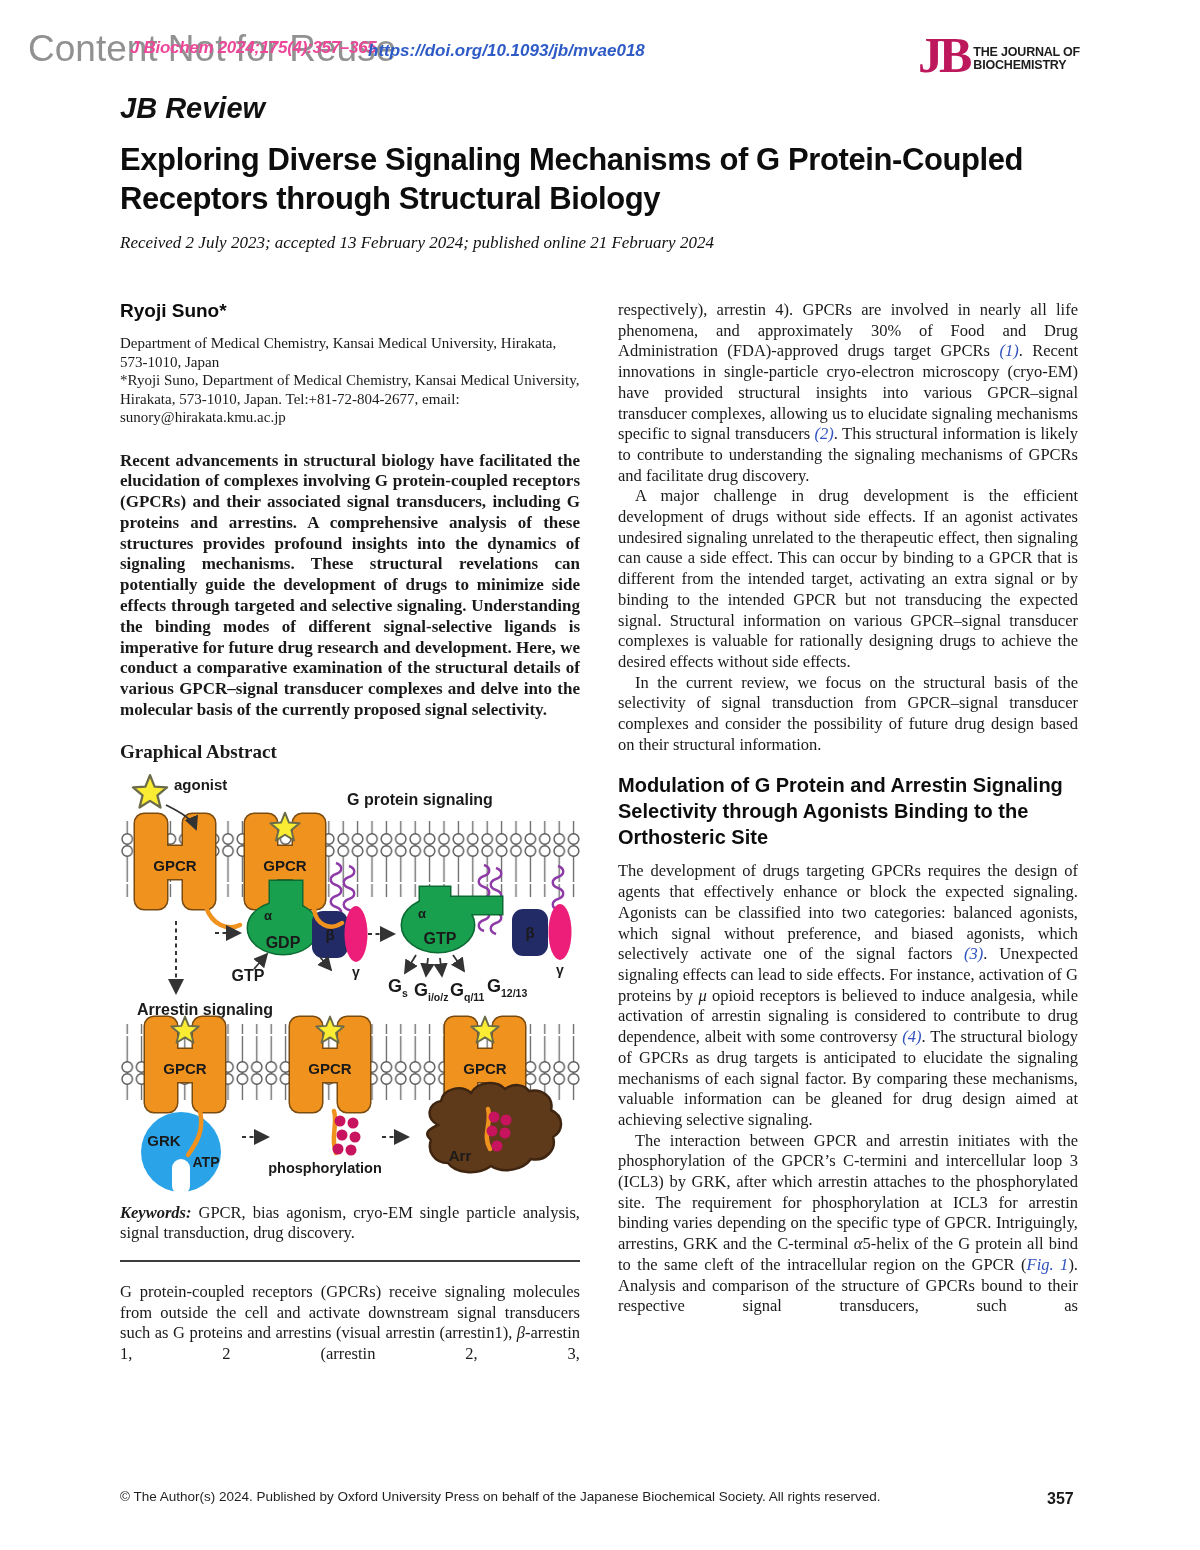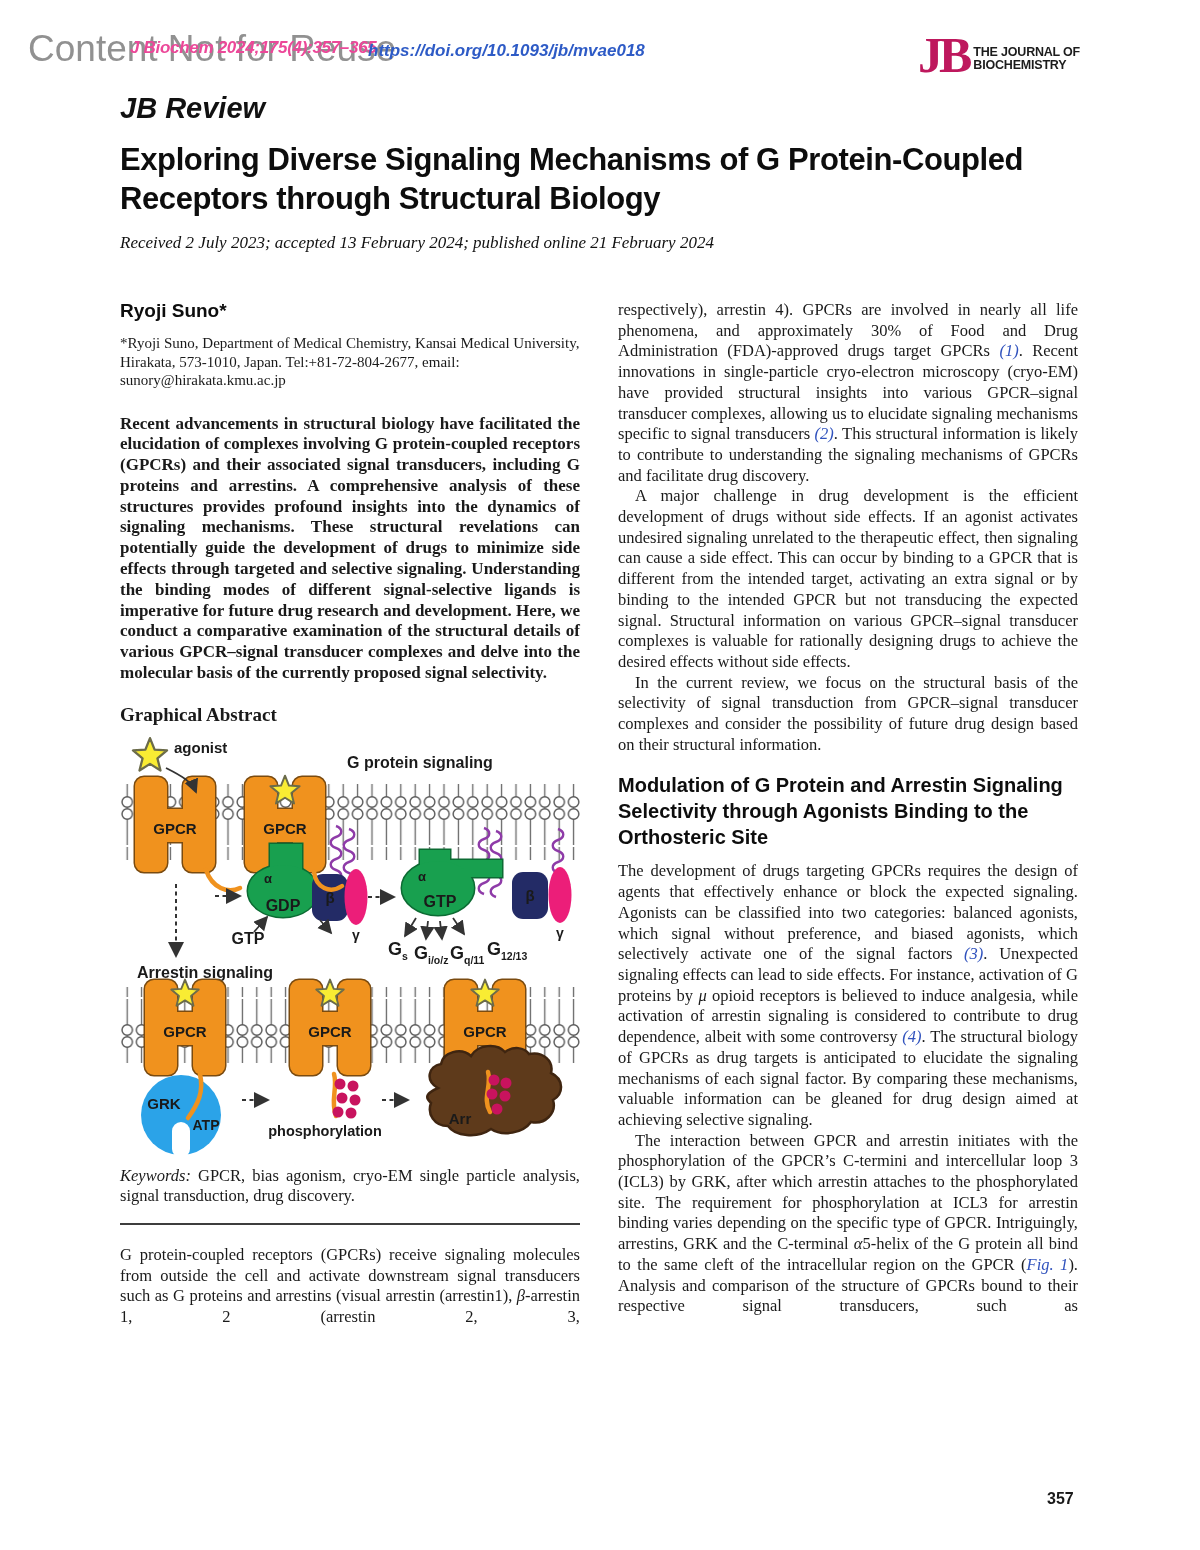--- a/index.html
+++ b/index.html
@@ -20,21 +20,21 @@
   .columns { position:absolute; left:120px; top:300px; width:962px; display:flex; gap:38px; }
   .col { width:460px; }
 
   .author-name { font:bold 19px "Liberation Sans", sans-serif; color:#0d0d0d; margin-bottom:12px; }
   .affil { font:15px/18.5px "Liberation Serif", serif; }
   .abstract { margin-top:24px; font:bold 17px/20.8px "Liberation Serif", serif; text-align:justify; }
   .ga-heading { margin-top:20px; font:bold 19px "Liberation Serif", serif; }
   .ga-svg { display:block; margin-top:6px; }
 
   .keywords { margin-top:4px; font:16.5px/20.5px "Liberation Serif", serif; text-align:justify; }
-  .keywords .kw-label { font-style:italic; }
+  .keywords .kw-label { font-style:italic;font-weight:bold; }
   .rule { border:none; border-top:2px solid #3d3d3d; margin:16px 0 20px; }
 
   .body-p { font:16.5px/20.7px "Liberation Serif", serif; text-align:justify; }
   .body-p.indent { text-indent:17px; }
   .body-p.cont { text-align-last:justify; }
   .section-heading { font:bold 20px/26px "Liberation Sans", sans-serif; color:#0d0d0d; margin:17px 0 11px; }
 
   .ref { color:#3052bd; font-style:italic; }
   .i { font-style:italic; }
 
@@ -76,20 +76,21 @@
   </div>
 
   <div class="review-label">JB Review</div>
   <h1 class="title">Exploring Diverse Signaling Mechanisms of G Protein-Coupled Receptors through Structural Biology</h1>
   <div class="dates">Received 2 July 2023;  accepted 13 February 2024; published online 21 February 2024</div>
 
   <div class="columns">
 
     <div class="col">
       <div class="author-name">Ryoji Suno*</div>
+      <div class="affil">Department of Medical Chemistry, Kansai Medical University, Hirakata, 573-1010, Japan</div>
       <div class="affil">*Ryoji Suno, Department of Medical Chemistry, Kansai Medical University, Hirakata, 573-1010, Japan. Tel:+81-72-804-2677, email: sunory@hirakata.kmu.ac.jp</div>
 
       <p class="abstract">Recent advancements in structural biology have facilitated the elucidation of complexes involving G protein-coupled receptors (GPCRs) and their associated signal transducers, including G proteins and arrestins. A comprehensive analysis of these structures provides profound insights into the dynamics of signaling mechanisms. These structural revelations can potentially guide the development of drugs to minimize side effects through targeted and selective signaling. Understanding the binding modes of different signal-selective ligands is imperative for future drug research and development. Here, we conduct a comparative examination of the structural details of various GPCR–signal transducer complexes and delve into the molecular basis of the currently proposed signal selectivity.</p>
 
       <div class="ga-heading">Graphical Abstract</div>
 
       <svg class="ga-svg" width="460" height="430" viewBox="0 0 460 430">
         <defs>
           <pattern id="mem" width="14.4" height="76" patternUnits="userSpaceOnUse">
             <line x1="7.2" y1="11" x2="7.2" y2="37" stroke="#666" stroke-width="1.3"></line>
@@ -259,16 +260,17 @@
       <p class="body-p indent"><span>In the current review, we focus on the structural basis of the selectivity of signal transduction from GPCR–signal transducer complexes and consider the possibility of future drug design based on their structural information.</span></p>
 
       <h2 class="section-heading">Modulation of G Protein and Arrestin Signaling Selectivity through Agonists Binding to the Orthosteric Site</h2>
 
       <p class="body-p"><span>The development of drugs targeting GPCRs requires the design of agents that effectively enhance or block the expected signaling. Agonists can be classified into two categories: balanced agonists, which signal without preference, and biased agonists, which selectively activate one of the signal factors </span><span class="ref">(3)</span><span>. Unexpected signaling effects can lead to side effects. For instance, activation of G proteins by </span><span class="i">μ</span><span> opioid receptors is believed to induce analgesia, while activation of arrestin signaling is considered to contribute to drug dependence, albeit with some controversy </span><span class="ref">(4)</span><span>. The structural biology of GPCRs as drug targets is anticipated to elucidate the signaling mechanisms of each signal factor. By comparing these mechanisms, valuable information can be gleaned for drug design aimed at achieving selective signaling.</span></p>
       <p class="body-p indent cont"><span>The interaction between GPCR and arrestin initiates with the phosphorylation of the GPCR’s C-termini and intercellular loop 3 (ICL3) by GRK, after which arrestin attaches to the phosphorylated site. The requirement for phosphorylation at ICL3 for arrestin binding varies depending on the specific type of GPCR. Intriguingly, arrestins, GRK and the C-terminal </span><span class="i">α</span><span>5-helix of the G protein all bind to the same cleft of the intracellular region on the GPCR (</span><span class="ref">Fig. 1</span><span>). Analysis and comparison of the structure of GPCRs bound to their respective signal transducers, such as</span></p>
     </div>
   </div>
 
   <div class="footer">
+    <div>© The Author(s) 2024. Published by Oxford University Press on behalf of the Japanese Biochemical Society. All rights reserved.</div>
   </div>
   <div class="page-num">357</div>
 
 </div>
 
 </body></html>

